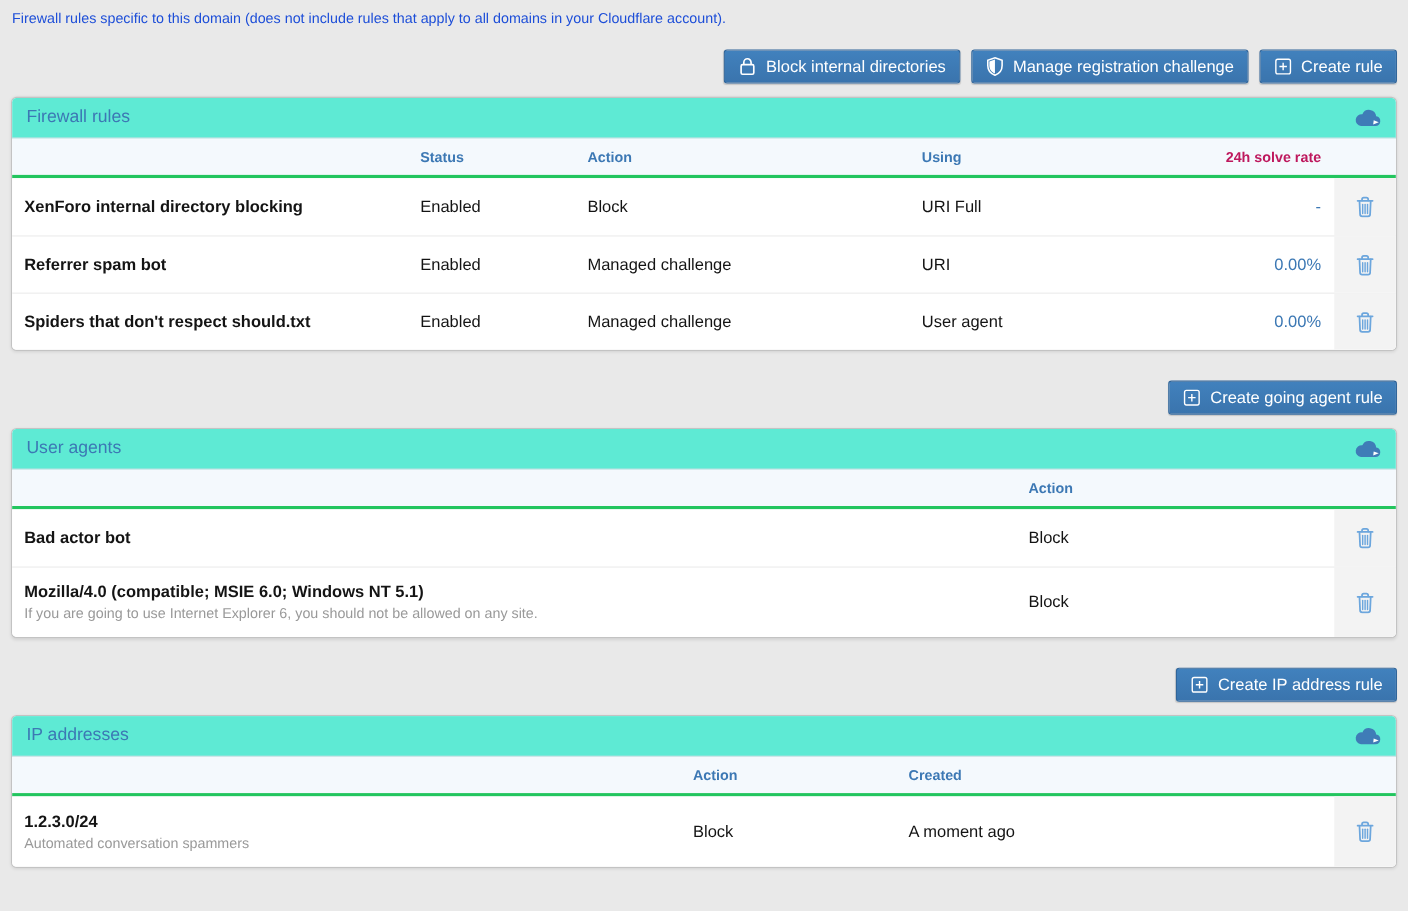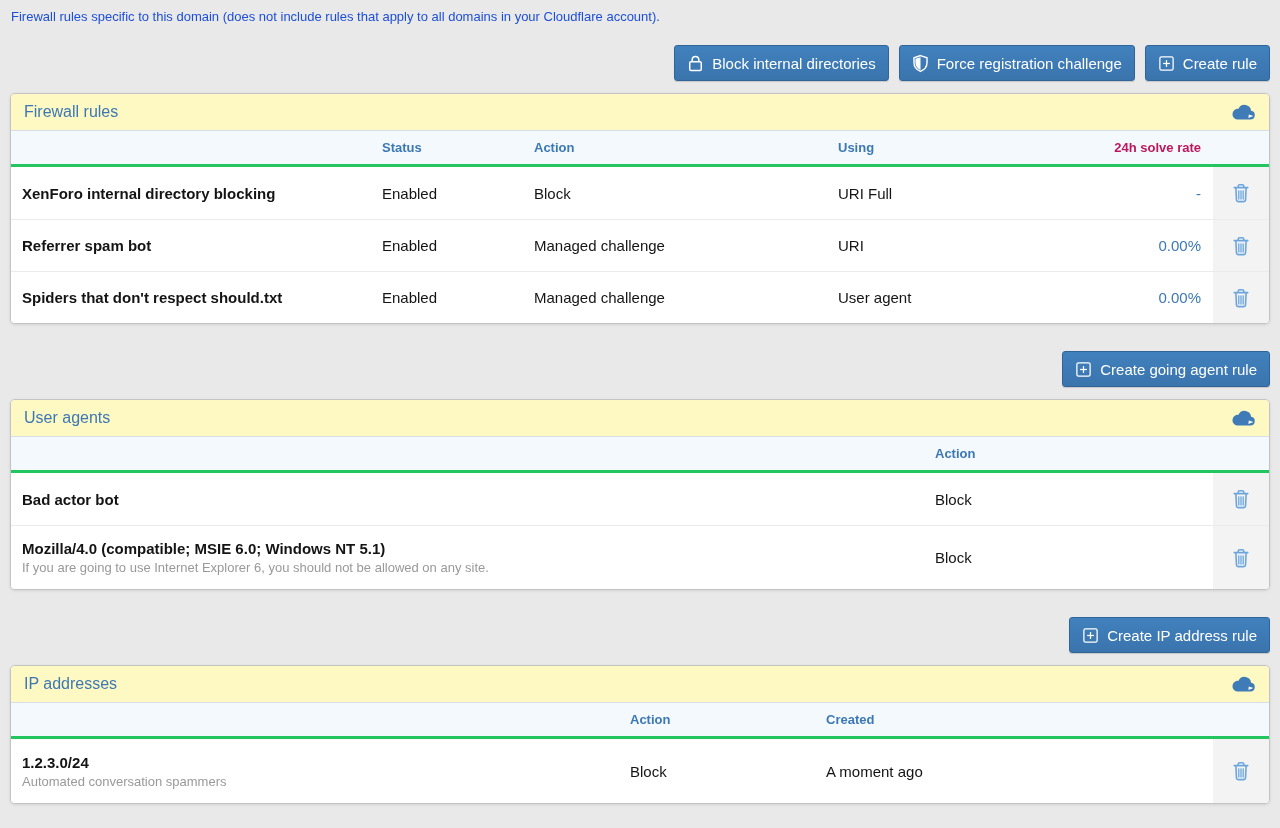--- a/index.html
+++ b/index.html
@@ -14,34 +14,34 @@
 
   .desc { color: #1d4ed8; font-size: 13px; line-height: 1.25; padding-left: 1px; }
 
   .btn-row { display: flex; justify-content: flex-end; gap: 10px; margin-top: 20px; }
   .btn-row.mid { margin-top: 27px; }
   .btn {
     display: inline-flex; align-items: center; gap: 8px;
     background: linear-gradient(#4181bd, #3a74ad);
     border: 1px solid #30659a; border-radius: 3px;
     color: #fff; font-size: 15px; font-family: inherit;
-    height: 36px; padding: 0 12px; cursor: pointer;
+    height: 31px; padding: 0 12px; cursor: pointer;
     box-shadow: 0 1px 1px rgba(0,0,0,0.15);
   }
   .btn .bicon { display: inline-flex; width: 17px; height: 19px; align-items: center; }
 
   .panel {
     margin-top: 12px; background: #fff;
     border: 1px solid #c3c3c3; border-radius: 5px;
     box-shadow: 0 1px 3px rgba(0,0,0,0.10);
     overflow: hidden;
   }
   .panel-header {
     display: flex; justify-content: space-between; align-items: center;
-    background: #fef9c3; border-bottom: 1px solid #d7dee5;
+    background: #5eead4; border-bottom: 1px solid #d7dee5;
     padding: 9px 13px; color: #3c78b4; font-size: 16px;
   }
   .cloud { display: inline-flex; width: 26px; height: 17px; }
 
   .thead {
     display: grid; align-items: center;
     background: #f4f9fd; color: #3c78b4;
     font-weight: bold; font-size: 13px;
     height: 36px; border-bottom: 3px solid #22c55e;
   }
@@ -126,21 +126,21 @@
           </svg>
         </span>
       <span>Block internal directories</span>
     </button>
     <button class="btn">
       <span class="bicon">
           <svg width="17" height="19">
             <use href="#i-shield"></use>
           </svg>
         </span>
-      <span>Force registration challenge</span>
+      <span>Manage registration challenge</span>
     </button>
     <button class="btn">
       <span class="bicon">
           <svg width="17" height="17">
             <use href="#i-plussq"></use>
           </svg>
         </span>
       <span>Create rule</span>
     </button>
   </div>

